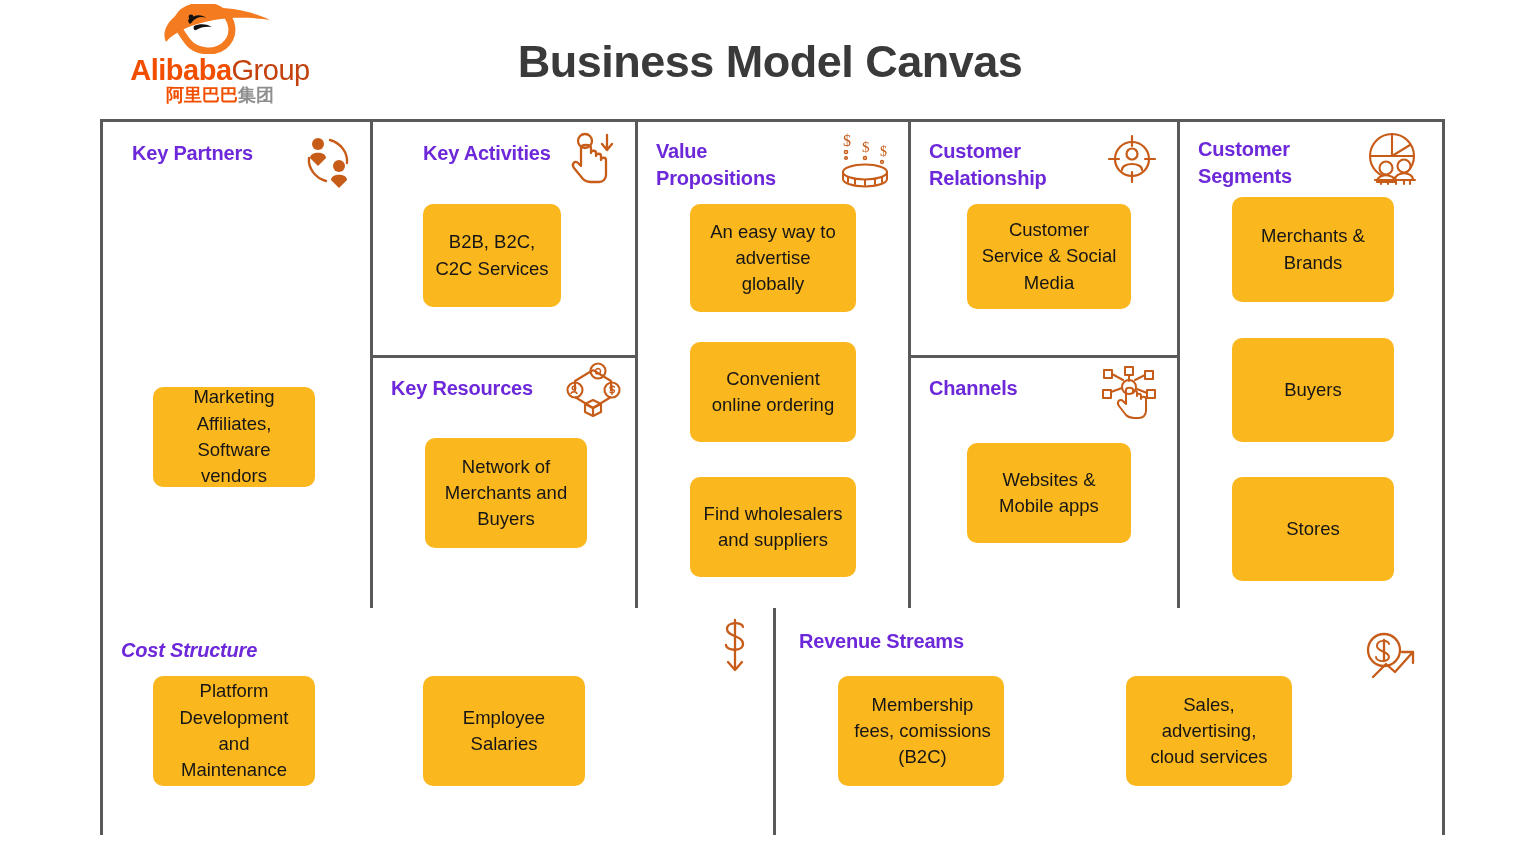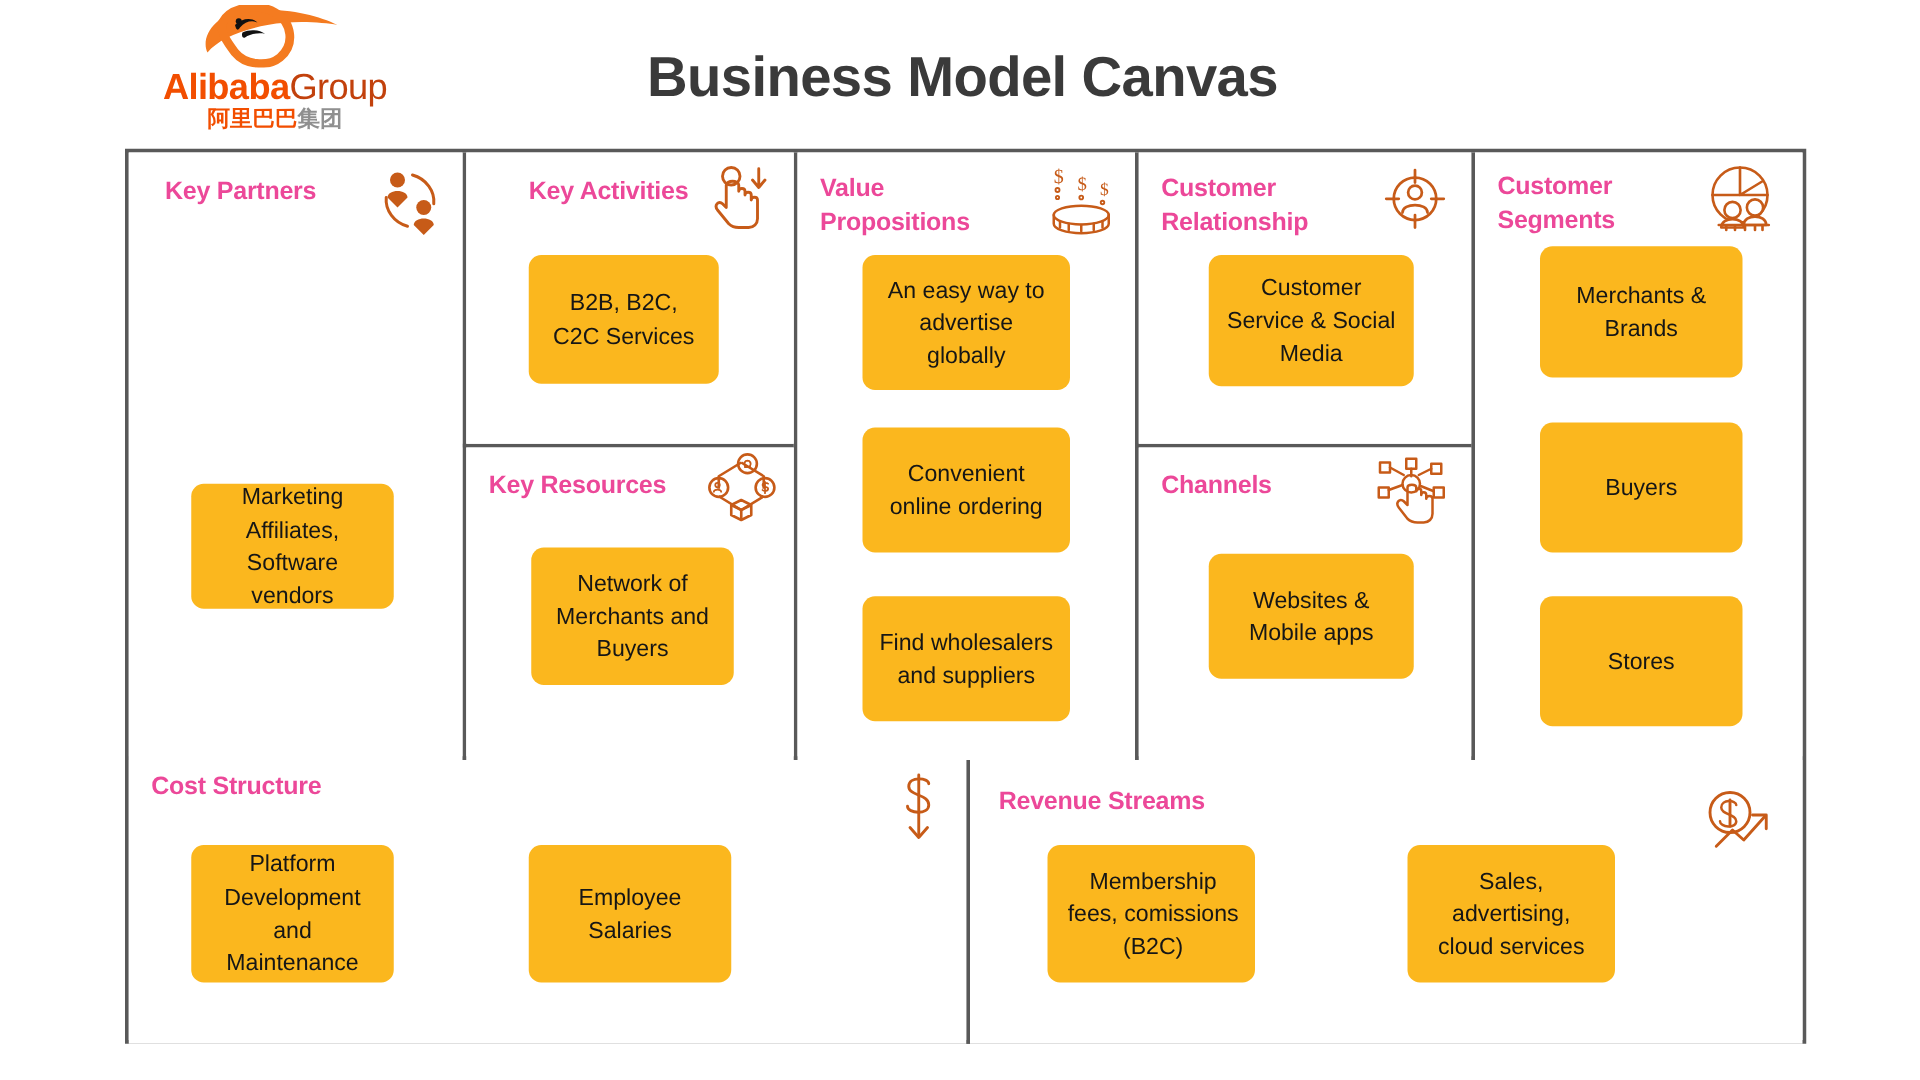--- a/index.html
+++ b/index.html
@@ -107,21 +107,21 @@
   .h-div {
     position: absolute;
     height: 3px;
     background: #595959;
   }
 
   .cell-title {
     position: absolute;
     font-size: 20px;
     font-weight: 700;
-    color: #ec4899;
+    color: #6d28d9;
     line-height: 1.35;
     letter-spacing: -0.2px;
   }
 
   .cell-icon {
     position: absolute;
     color: #C75B18;
   }
   .cell-icon svg { display: block; overflow: visible; }
 
@@ -203,21 +203,21 @@
 
     <div class="cell" style="left:270px; top:0; width:262px; height:233px;">
       <div class="cell-title" style="left:18px; top:18px; width:180px;margin-left:32px;">Key Activities</div>
       <div class="cell-icon" style="left:196px; top:10px;">
         <svg width="48" height="52" viewBox="0 0 48 52" fill="none" stroke="#C75B18" stroke-width="2.3" stroke-linecap="round" stroke-linejoin="round">
           <circle cx="16" cy="9" r="7"></circle>
           <path d="M38 3 L38 17 M33 12 L38 18 L43 12"></path>
           <path d="M12 16 L12 34 L9 31 C6 28 2 32 5 36 L14 47 C16 49 19 50 22 50 L30 50 C34 50 37 47 37 43 L37 28 C37 25 32 25 32 28 L32 24 C32 21 27 21 27 24 L27 21 C27 18 22 18 22 21 L22 16 C22 12 12 12 12 16 Z"></path>
         </svg>
       </div>
-      <div class="card" style="left:50px; top:82px; width:152px; height:103px;">
+      <div class="card" style="left:50px; top:82px; width:138px; height:103px;">
         <span style="white-space: pre-line;">B2B, B2C,
 C2C Services</span>
       </div>
     </div>
 
     <div class="cell" style="left:270px; top:236px; width:262px; height:250px;">
       <div class="cell-title" style="left:18px; top:17px; width:190px;">Key Resources</div>
       <div class="cell-icon" style="left:192px; top:6px;">
         <svg width="56" height="56" viewBox="0 0 56 56" fill="none" stroke="#C75B18" stroke-width="2.1" stroke-linejoin="round">
           <path d="M28 6 L46 17 L46 27 M10 27 L10 17 L28 6 M10 33 L28 44 L46 33"></path>
@@ -329,21 +329,21 @@
       </div>
       <div class="card" style="left:52px; top:216px; width:162px; height:104px;">
         <span>Buyers</span>
       </div>
       <div class="card" style="left:52px; top:355px; width:162px; height:104px;">
         <span>Stores</span>
       </div>
     </div>
 
     <div class="cell" style="left:0; top:486px; width:670px; height:227px;">
-      <div class="cell-title" style="left:18px; top:8px; width:300px;">Cost Structure</div>
+      <div class="cell-title" style="left:18px; top:29px; width:300px;font-style:italic;">Cost Structure</div>
       <div class="cell-icon" style="left:611px; top:8px;">
         <svg width="42" height="64" viewBox="0 0 42 64" fill="none" stroke="#C75B18" stroke-width="2.3" stroke-linecap="round" stroke-linejoin="round">
           <path d="M21 4 L21 52"></path>
           <path d="M29 11 C29 6 13 5 13 13 C13 21 29 19 29 28 C29 36 12 35 12 29"></path>
           <path d="M14 46 L21 54 L28 46"></path>
         </svg>
       </div>
       <div class="card" style="left:50px; top:68px; width:162px; height:110px;">
         <span style="white-space: pre-line;">Platform
 Development and

